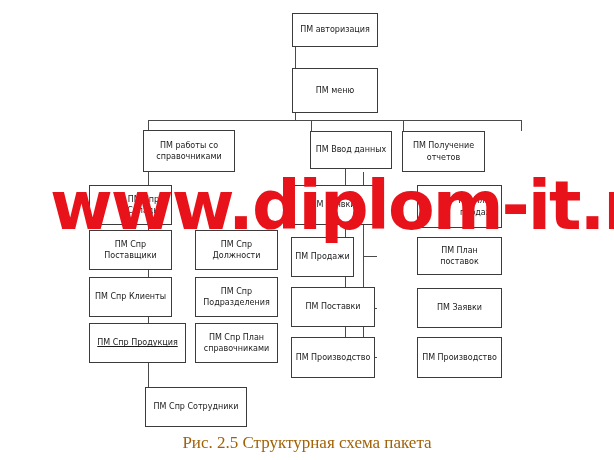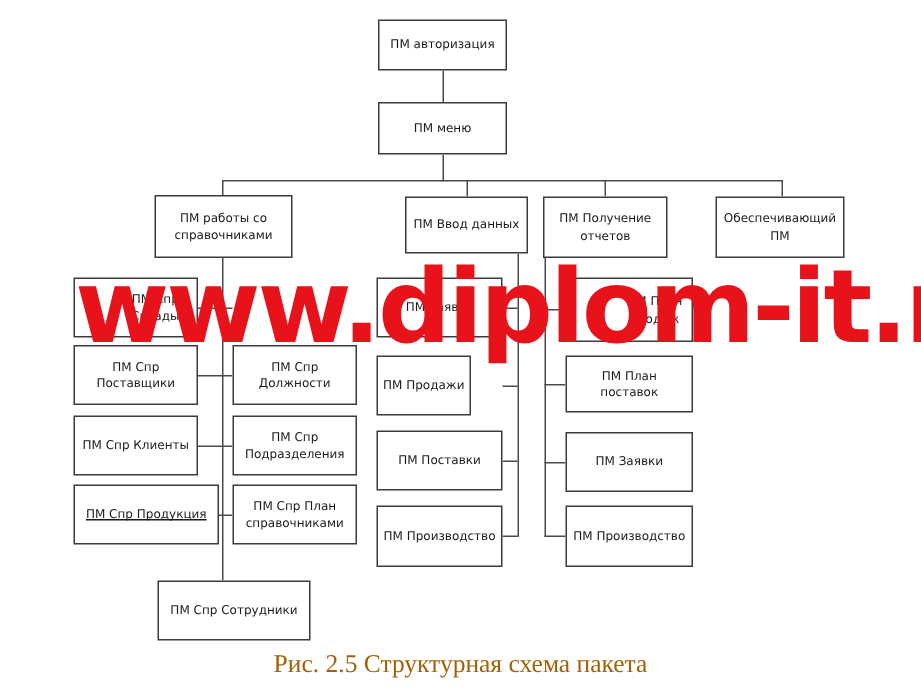--- a/index.html
+++ b/index.html
@@ -17,20 +17,21 @@
     background:#ffffff;
     display:flex;
     align-items:center;
     justify-content:center;
     text-align:center;
     font-size:8px;
     line-height:1.4;
     color:#1a1a1a;
     padding:1px 3px;
     z-index:2;
+    margin-left:40px;
   }
   .line{
     position:absolute;
     background:#4a4a4a;
     z-index:1;
   }
   .watermark{
     position:absolute;
     left:50px;
     top:166px;
@@ -82,26 +83,25 @@
   <div class="line" style="left:335px;top:307px;width:10px;height:1px;"></div>
   <div class="line" style="left:335px;top:357px;width:10px;height:1px;"></div>
 
   <div class="line" style="left:363px;top:172px;width:1px;height:186px;"></div>
   <div class="line" style="left:363px;top:206px;width:14px;height:1px;"></div>
   <div class="line" style="left:363px;top:256px;width:14px;height:1px;"></div>
   <div class="line" style="left:363px;top:308px;width:14px;height:1px;"></div>
   <div class="line" style="left:363px;top:357px;width:14px;height:1px;"></div>
 
   <div class="node" style="left:252px;top:13px;width:86px;height:34px;">ПМ авторизация</div>
-  <div class="node" style="left:252px;top:68px;width:86px;height:35px;">ПМ меню</div>
+  <div class="node" style="left:252px;top:68px;width:86px;height:45px;">ПМ меню</div>
 
   <div class="node" style="left:103px;top:130px;width:92px;height:42px;">ПМ работы со справочниками</div>
   <div class="node" style="left:270px;top:131px;width:82px;height:38px;">ПМ Ввод данных</div>
   <div class="node" style="left:362px;top:131px;width:83px;height:41px;">ПМ Получение отчетов</div>
-  <div class="node" style="left:477px;top:131px;width:86px;height:41px;">Обеспечивающий ПМ</div>
 
   <div class="node" style="left:49px;top:185px;width:83px;height:40px;padding-left:29px;">ПМ Спр Склады</div>
   <div class="node" style="left:49px;top:230px;width:83px;height:40px;">ПМ Спр Поставщики</div>
   <div class="node" style="left:49px;top:277px;width:83px;height:40px;">ПМ Спр Клиенты</div>
   <div class="node" style="left:49px;top:323px;width:97px;height:40px;text-decoration:underline;">ПМ Спр Продукция</div>
 
   <div class="node" style="left:155px;top:230px;width:83px;height:40px;">ПМ Спр Должности</div>
   <div class="node" style="left:155px;top:277px;width:83px;height:40px;">ПМ Спр Подразделения</div>
   <div class="node" style="left:155px;top:323px;width:83px;height:40px;">ПМ Спр План справочниками</div>
 

